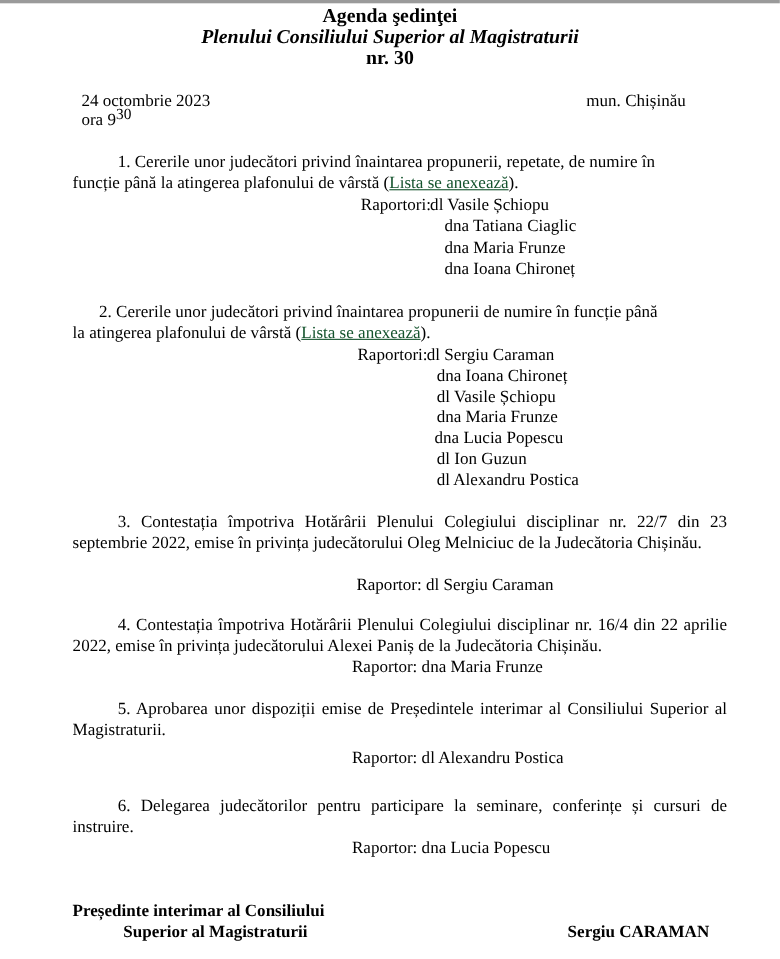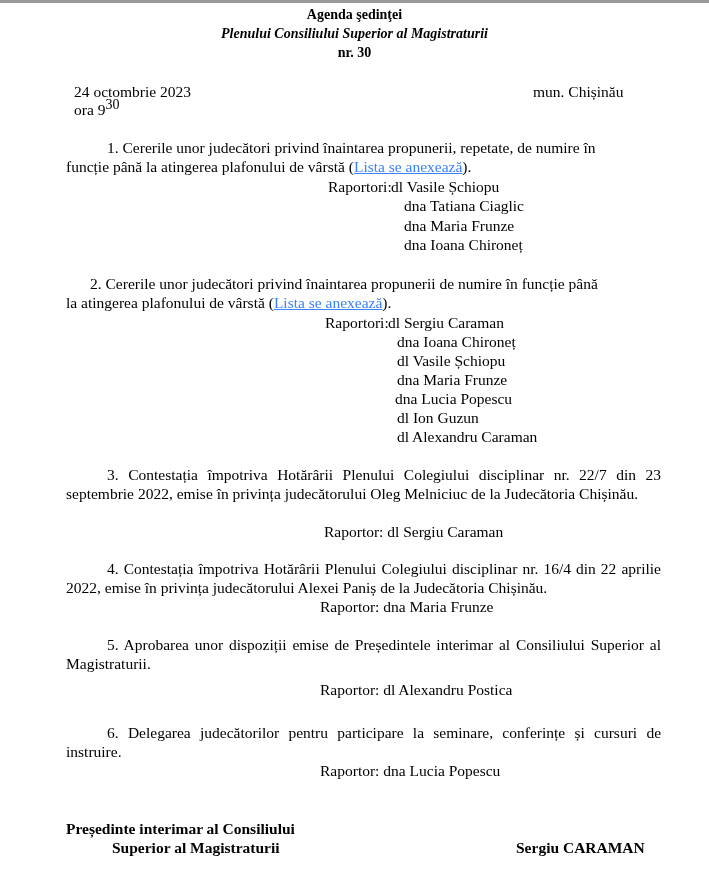--- a/index.html
+++ b/index.html
@@ -2,23 +2,23 @@
 <html><head>
 <meta charset="utf-8">
 <style>
   html, body { margin: 0; padding: 0; }
   body {
     width: 709px; height: 872px; background: #ffffff; position: relative; overflow: hidden;
     font-family: "Liberation Serif", serif; color: #000; font-size: 15.5px;
   }
   .topbar { position: absolute; left: 0; top: 0; width: 709px; height: 3px; background: #9a9a9a; }
   .abs { position: absolute; white-space: nowrap; line-height: 19px; }
-  .title { left: 0; width: 709px; text-align: center; font-weight: bold; font-size: 14px; }
+  .title { left: 0; width: 709px; text-align: center; font-weight: bold; font-size: 18px; }
   .just { text-align: justify; text-align-last: left; white-space: normal; }
-  .link { color: #3b82f6; text-decoration: underline; cursor: pointer; }
+  .link { color: #14532d; text-decoration: underline; cursor: pointer; }
   sup { font-size: 14px; vertical-align: 6px; line-height: 0; }
   .bold { font-weight: bold; }
 </style>
 </head>
 <body>
 
 <div class="topbar"></div>
 
 <div class="abs title" style="top:5px;">Agenda şedinţei</div>
 <div class="abs title" style="top:24px;font-style:italic;">Plenului Consiliului Superior al Magistraturii</div>
@@ -38,21 +38,21 @@
 
 <div class="abs" style="left:90px; top:274px;font-family:Liberation Serif, serif;"><span>2.</span> <span>Cererile unor judecători privind înaintarea propunerii de numire în funcție până</span></div>
 <div class="abs" style="left:66px; top:293px;"><span>la atingerea plafonului de vârstă (</span><span class="link">Lista se anexează</span><span>).</span></div>
 <div class="abs" style="left:325px; top:313px;">Raportori:</div>
 <div class="abs" style="left:388px; top:313px;">dl Sergiu Caraman</div>
 <div class="abs" style="left:397px; top:332px;">dna Ioana Chironeț</div>
 <div class="abs" style="left:397px; top:351px;">dl Vasile Șchiopu</div>
 <div class="abs" style="left:397px; top:370px;">dna Maria Frunze</div>
 <div class="abs" style="left:395px; top:389px;">dna Lucia Popescu</div>
 <div class="abs" style="left:397px; top:408px;text-align:right;">dl Ion Guzun</div>
-<div class="abs" style="left:397px; top:427px;">dl Alexandru Caraman</div>
+<div class="abs" style="left:397px; top:427px;">dl Alexandru Postica</div>
 
 <div class="abs just" style="left:66px; top:465px; width:595px; text-indent:41px;"><span>3.</span> <span>Contestația împotriva Hotărârii Plenului Colegiului disciplinar nr. 22/7 din 23 septembrie 2022, emise în privința judecătorului Oleg Melniciuc de la Judecătoria Chișinău.</span></div>
 <div class="abs" style="left:324px; top:522px;">Raportor: dl Sergiu Caraman</div>
 
 <div class="abs just" style="left:66px; top:559px; width:595px; text-indent:41px;"><span>4.</span> <span>Contestația împotriva Hotărârii Plenului Colegiului disciplinar nr. 16/4 din 22 aprilie 2022, emise în privința judecătorului Alexei Paniș de la Judecătoria Chișinău.</span></div>
 <div class="abs" style="left:320px; top:597px;">Raportor: dna Maria Frunze</div>
 
 <div class="abs just" style="left:66px; top:635px; width:595px; text-indent:41px;"><span>5.</span> <span>Aprobarea unor dispoziții emise de Președintele interimar al Consiliului Superior al Magistraturii.</span></div>
 <div class="abs" style="left:320px; top:680px;">Raportor: dl Alexandru Postica</div>
 

